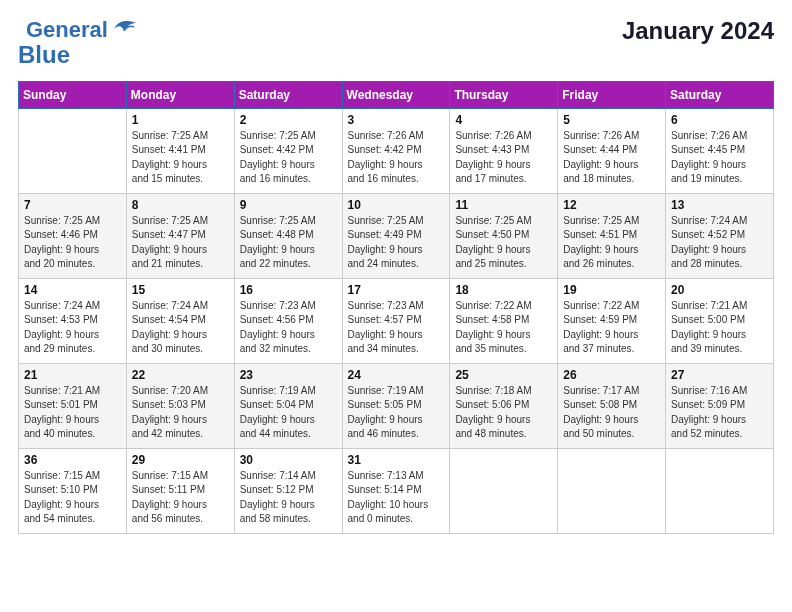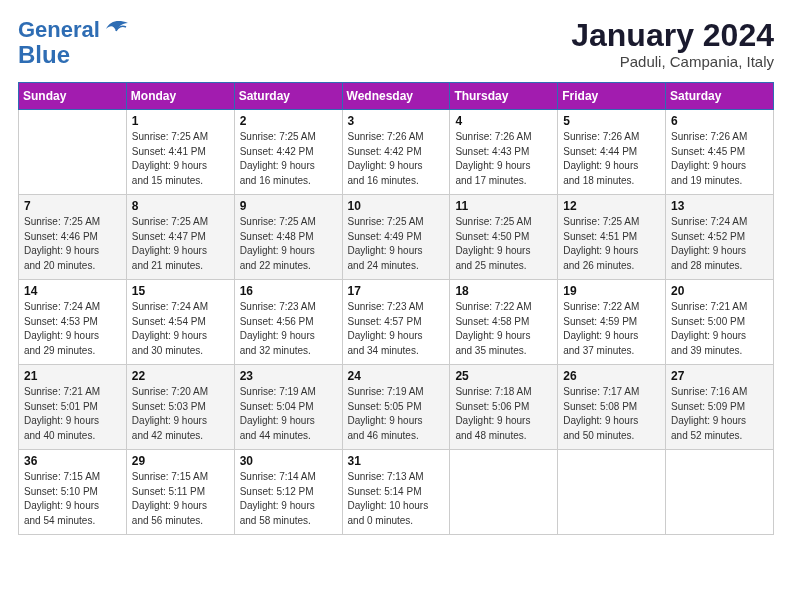--- a/index.html
+++ b/index.html
@@ -28,31 +28,32 @@
       align-items: flex-start;
     }
     .logo-text {
       font-size: 22px;
       font-weight: bold;
       color: #1a1a2e;
       line-height: 1.1;
     }
     .logo-text span {
       color: #2e6db4;
+      margin-left: 8px;
     }
     .logo-bird {
       display: inline-block;
       color: #2e6db4;
       font-size: 18px;
     }
     .title-block {
       text-align: right;
     }
     .month-title {
-      font-size: 32px;
+      font-size: 24px;
       font-weight: bold;
       color: #1a1a2e;
       line-height: 1.1;
     }
     .location {
       font-size: 15px;
       color: #444;
     }
     table {
       width: 100%;
@@ -110,21 +111,20 @@
           <svg width="28" height="22" viewBox="0 0 28 22" fill="none" xmlns="http://www.w3.org/2000/svg">
             <path d="M4 14 C8 6, 16 4, 26 8 C20 8, 16 12, 14 16 C12 10, 8 10, 4 14Z" fill="#2e6db4"></path>
             <path d="M14 16 C16 12, 20 10, 24 12" stroke="#2e6db4" stroke-width="1.5" fill="none"></path>
           </svg>
         </span>
       </div>
       <span class="logo-text" style="color:#2e6db4;font-size:24px;font-weight:bold;">Blue</span>
     </div>
     <div class="title-block">
       <div class="month-title">January 2024</div>
-      <div class="location">Paduli, Campania, Italy</div>
     </div>
   </div>
 
   <table>
     <thead>
       <tr>
       <th>Sunday</th>
           <th>Monday</th>
           <th>Saturday</th>
           <th>Wednesday</th>

